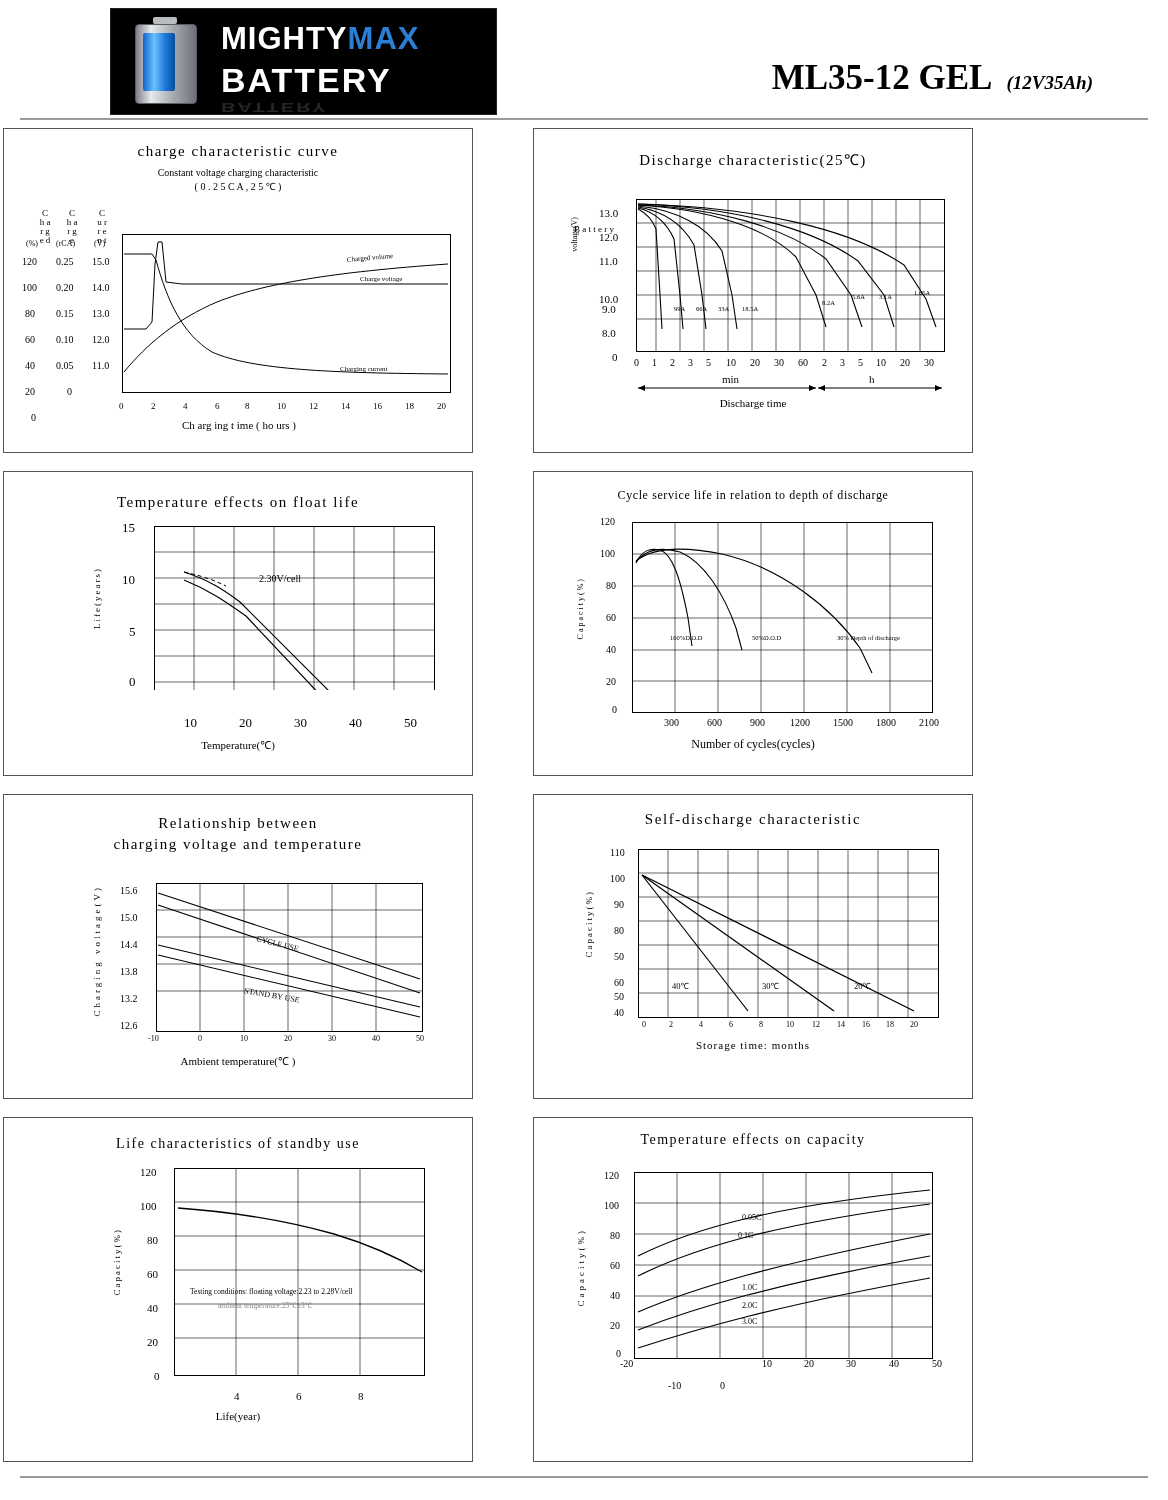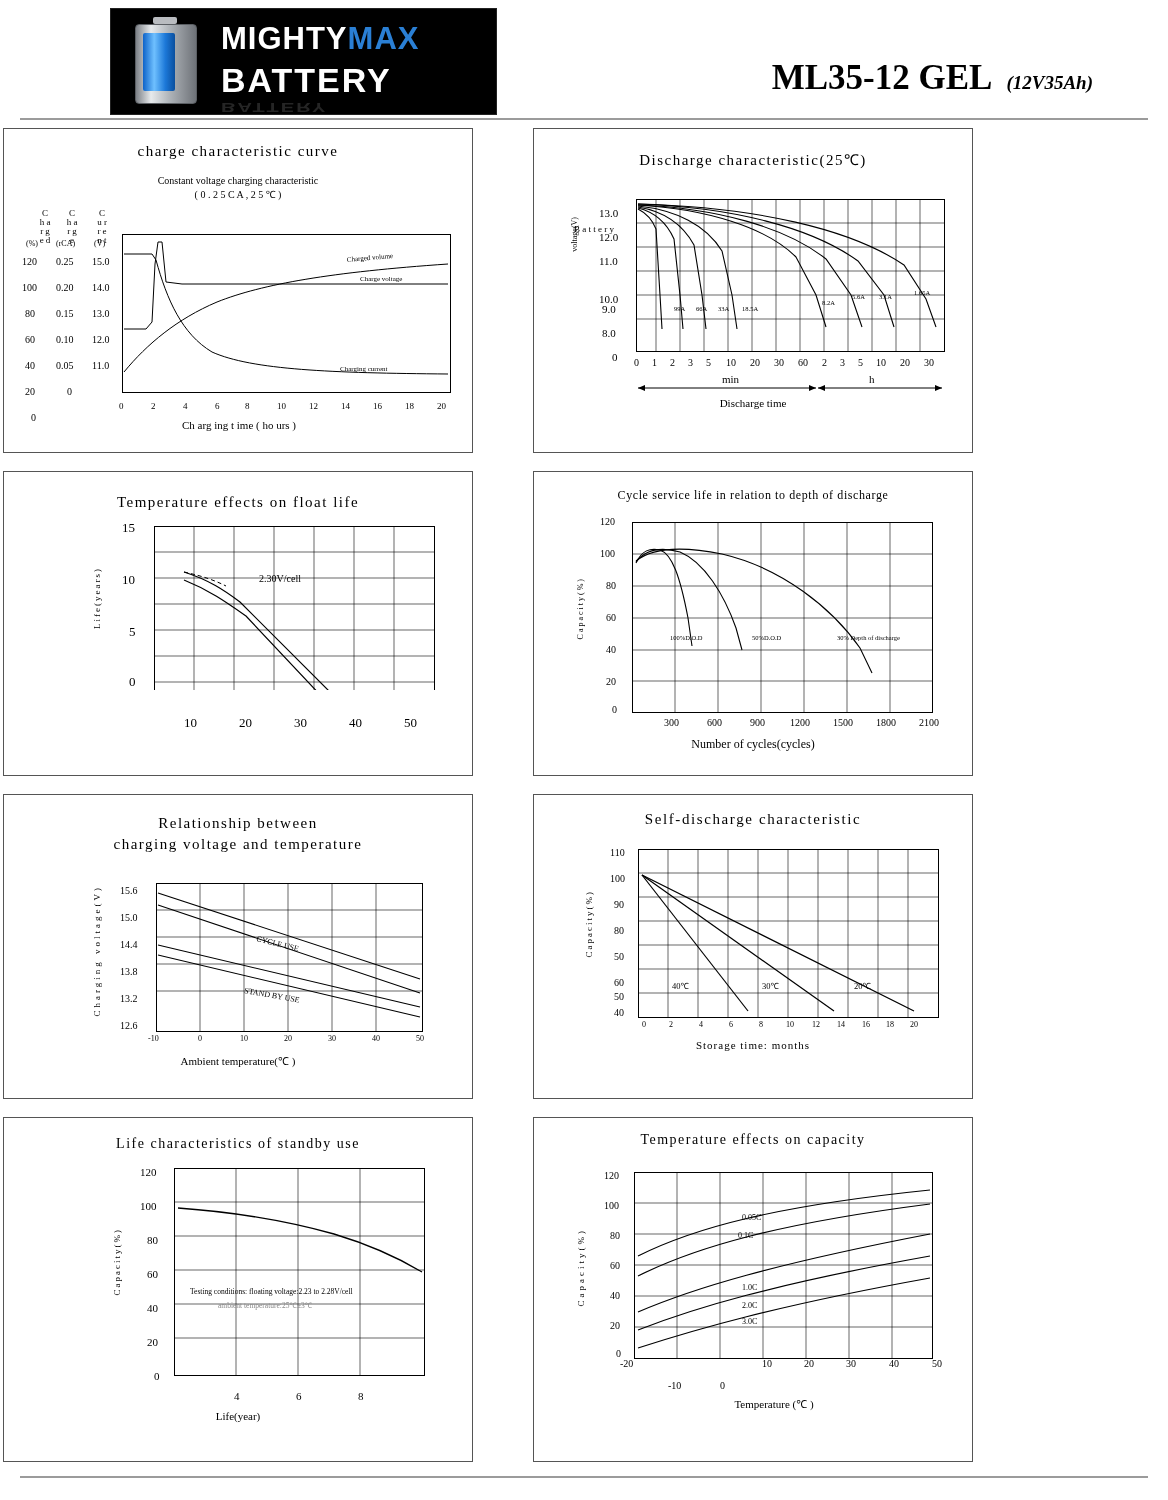--- a/index.html
+++ b/index.html
@@ -88,21 +88,21 @@
   .m1{width:470px;height:305px;}
   .m2{width:440px;height:305px;}
   .title{
     text-align:center;
     font-size:15px;
     letter-spacing:1.5px;
     margin-top:14px;
   }
   .title.small{font-size:12px;letter-spacing:.6px;}
   .subtitle{
-    text-align:center;font-size:10px;margin-top:14px;line-height:14px;
+    text-align:center;font-size:10px;margin-top:6px;line-height:14px;
   }
   .plot{position:absolute;}
   .axlabel{
     position:absolute;font-size:11px;text-align:center;width:100%;
   }
   .vlabel{
     position:absolute;font-size:9px;line-height:9px;width:12px;text-align:center;
     letter-spacing:0px;
   }
   .tick{position:absolute;font-size:11px;}
@@ -332,20 +332,21 @@
         <path d="M30,52 C48,56 60,60 72,66" fill="none" stroke="#000" stroke-width="1" stroke-dasharray="4,3"></path>
         <text x="105" y="62" font-size="10" font-family="Liberation Serif, serif">2.30V/cell</text>
       </svg>
 
       <div class="tick" style="left:180px;top:243px;font-size:13px;">10</div>
       <div class="tick" style="left:235px;top:243px;font-size:13px;">20</div>
       <div class="tick" style="left:290px;top:243px;font-size:13px;">30</div>
       <div class="tick" style="left:345px;top:243px;font-size:13px;">40</div>
       <div class="tick" style="left:400px;top:243px;font-size:13px;">50</div>
 
+      <div class="axlabel" style="top:265px;">Temperature(℃)</div>
     </div>
 
     <div class="panel m2">
       <div class="title small" style="margin-top:16px;">Cycle service life in relation to depth of discharge</div>
 
       <div class="tiny" style="left:42px;top:105px;">
         <span style="display:inline-block;writing-mode:vertical-rl;transform:rotate(180deg);letter-spacing:2px;font-size:8px;">Capacity(%)</span>
       </div>
 
       <div class="tick" style="left:66px;top:44px;font-size:10px;">120</div>
@@ -592,18 +593,17 @@
 
       <div class="tick" style="left:86px;top:240px;font-size:10px;">-20</div>
       <div class="tick" style="left:134px;top:262px;font-size:10px;">-10</div>
       <div class="tick" style="left:186px;top:262px;font-size:10px;">0</div>
       <div class="tick" style="left:228px;top:240px;font-size:10px;">10</div>
       <div class="tick" style="left:270px;top:240px;font-size:10px;">20</div>
       <div class="tick" style="left:312px;top:240px;font-size:10px;">30</div>
       <div class="tick" style="left:355px;top:240px;font-size:10px;">40</div>
       <div class="tick" style="left:398px;top:240px;font-size:10px;">50</div>
 
-      <div class="axlabel" style="top:278px;left:40px;width:400px;">Temperature (℃ )</div>
     </div>
   </div>
 </div>
 
 <div class="footer-line"></div>
 
 </body></html>

